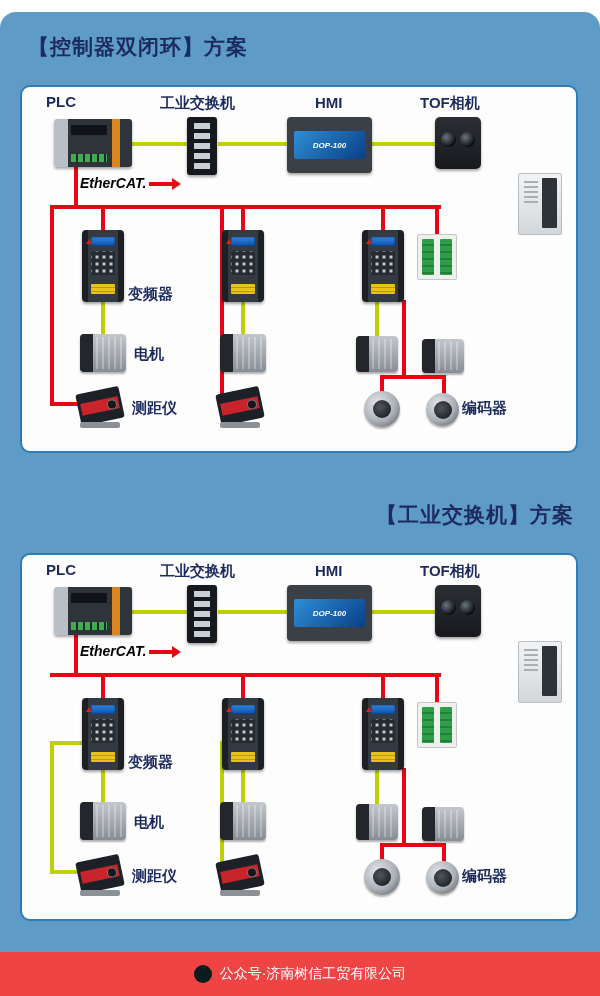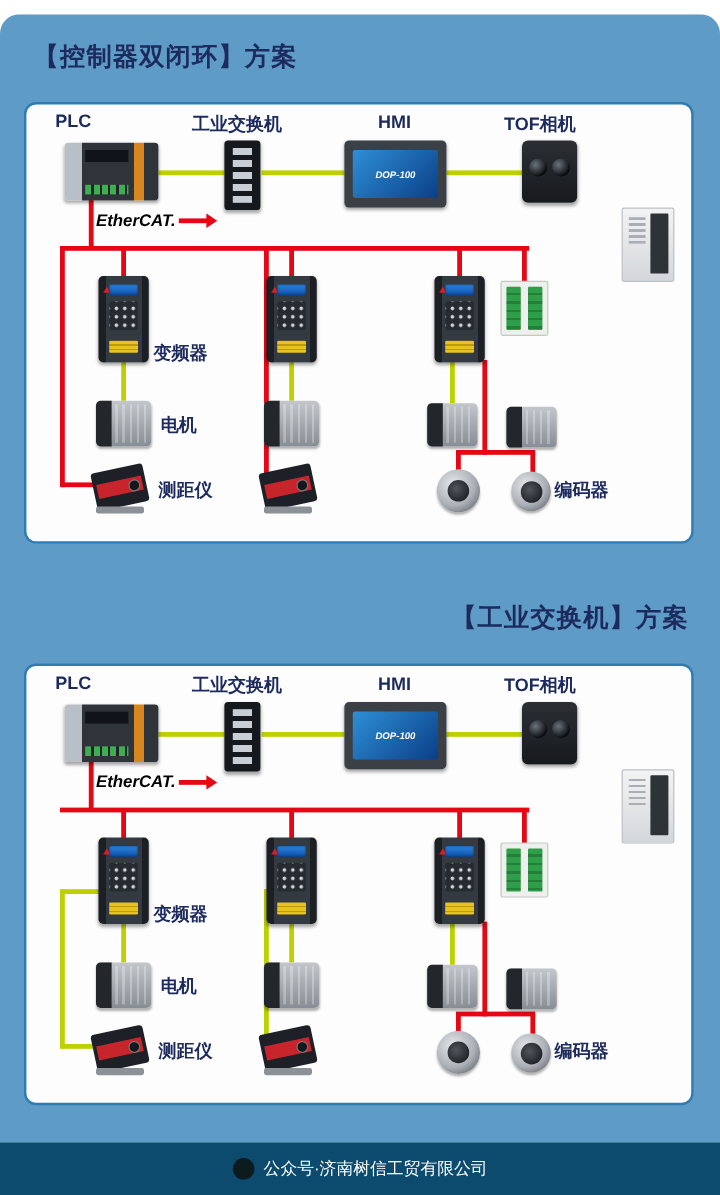--- a/index.html
+++ b/index.html
@@ -27,21 +27,21 @@
     background:linear-gradient(90deg,#b9bfc7 0 14px,#2f343b 14px 58px,#d8861f 58px 66px,#2f343b 66px 78px);
     box-shadow:0 2px 3px rgba(0,0,0,.35);}
   .plc::before{content:"";position:absolute;left:17px;top:6px;width:36px;height:10px;background:#10141a;}
   .plc::after{content:"";position:absolute;left:17px;bottom:5px;width:36px;height:8px;
     background:repeating-linear-gradient(90deg,#3fae52 0 5px,#1f242a 5px 7px);}
   .switch{width:30px;height:58px;border-radius:3px;background:#15181c;box-shadow:0 2px 3px rgba(0,0,0,.35);}
   .switch::before{content:"";position:absolute;left:7px;top:6px;width:16px;height:46px;
     background:repeating-linear-gradient(180deg,#c8cfd6 0 6px,#15181c 6px 10px);}
   .hmi{width:85px;height:56px;border-radius:4px;background:#3b4046;
     display:flex;align-items:center;justify-content:center;box-shadow:0 2px 3px rgba(0,0,0,.35);}
-  .hmi-screen{width:71px;height:40px;border-radius:2px;color:#fff;font-size:8px;font-weight:bold;
+  .hmi-screen{width:71px;height:28px;border-radius:2px;color:#fff;font-size:8px;font-weight:bold;
     font-style:italic;display:flex;align-items:center;justify-content:center;
     background:linear-gradient(135deg,#2e8fd6,#0a3f87);}
   .tof{width:46px;height:52px;border-radius:5px;background:linear-gradient(180deg,#2b2f34,#17191d);
     box-shadow:0 2px 3px rgba(0,0,0,.35);}
   .tof::before,.tof::after{content:"";position:absolute;top:15px;width:15px;height:15px;border-radius:50%;
     background:radial-gradient(circle at 35% 35%,#6a737c,#22262b 55%,#000 78%);}
   .tof::before{left:6px}.tof::after{right:6px}
   .servo{width:42px;height:60px;border-radius:2px;border:1px solid #b9bec3;
     background:linear-gradient(180deg,#f2f3f4,#d4d7da);}
   .servo::before{content:"";position:absolute;right:4px;top:4px;width:15px;height:50px;background:#2e3338;border-radius:1px;}
@@ -83,21 +83,21 @@
     background:radial-gradient(circle at 40% 40%,#50565c,#23272c 70%);}
   .enc.small{width:33px;height:33px}
   
   .ethercat{position:absolute;z-index:3;font-weight:bold;font-size:14px;color:#000;
     font-style:italic;white-space:nowrap;}
   .ec-arrow{display:inline-block;width:24px;height:4px;background:#e60614;
     vertical-align:middle;position:relative;margin-left:3px;}
   .ec-arrow::after{content:"";position:absolute;right:-8px;top:-4px;width:0;height:0;
     border-left:9px solid #e60614;border-top:6px solid transparent;border-bottom:6px solid transparent;}
   
-  .footer{position:absolute;left:0;right:0;bottom:0;height:44px;background:#0c4a6e;
+  .footer{position:absolute;left:0;right:0;bottom:0;height:44px;background:#ef4444;
     display:flex;align-items:center;justify-content:center;gap:8px;color:#fff;font-size:14px;z-index:5;}
   .footer-icon{width:18px;height:18px;border-radius:50%;background:#0c1b1e;flex:0 0 auto;}
 </style>
 </head>
 <body>
 
 <div class="canvas"></div>
 
 <div class="title" style="left:28px;top:33px">【控制器双闭环】方案</div>
 <div class="title" style="right:26px;top:501px">【工业交换机】方案</div>

